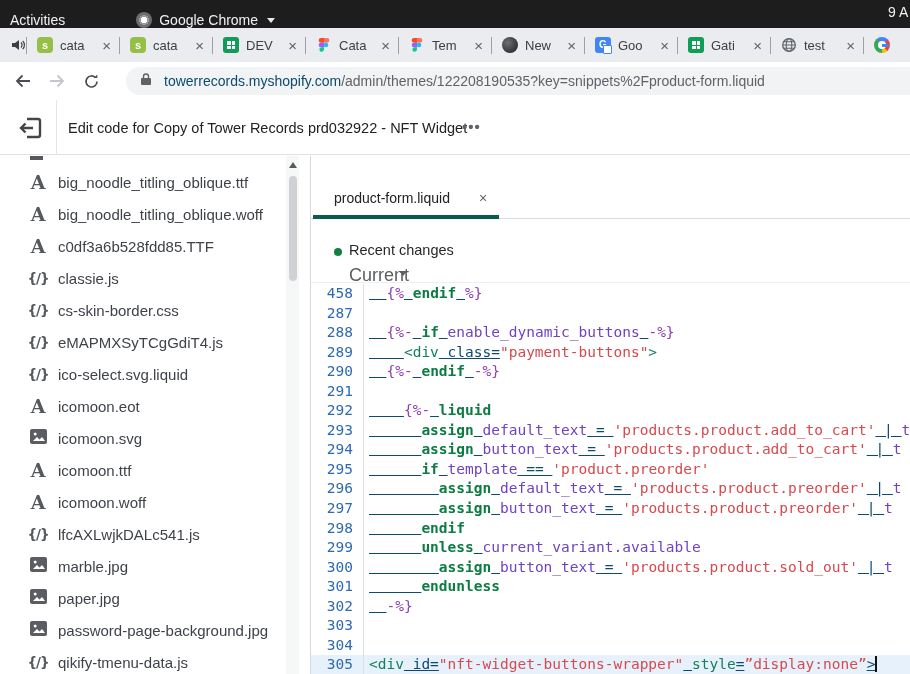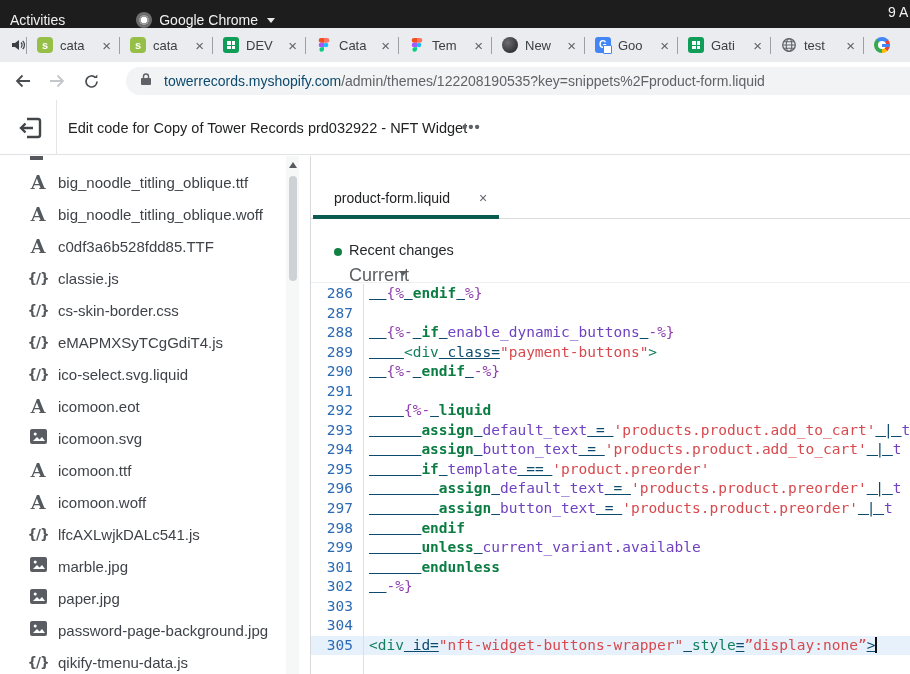--- a/index.html
+++ b/index.html
@@ -352,34 +352,35 @@
       </div>
     </div>
     <div class="recentbox">
       <span class="rc-dot" id="rc-dot" style="background: rgb(16, 128, 67);"></span>
       <span class="rc-label">Recent changes</span>
       <span class="rc-current">Current</span>
       <span class="rc-caret"></span>
     </div>
     <div class="codewrap" id="codewrap">
       <div class="gutline"></div>
-    <div class="crow"><span class="gut">286</span><span class="src"><span class="tk-pl">  </span><span class="tk-dl">{%</span><span class="tk-pl"> </span><span class="tk-kw">endif</span><span class="tk-pl"> </span><span class="tk-dl">%}</span></span></div>
+    <div class="crow"><span class="gut">458</span><span class="src"><span class="tk-pl">  </span><span class="tk-dl">{%</span><span class="tk-pl"> </span><span class="tk-kw">endif</span><span class="tk-pl"> </span><span class="tk-dl">%}</span></span></div>
         <div class="crow"><span class="gut">287</span><span class="src"></span></div>
         <div class="crow"><span class="gut">288</span><span class="src"><span class="tk-pl">  </span><span class="tk-dl">{%-</span><span class="tk-pl"> </span><span class="tk-kw">if</span><span class="tk-pl"> </span><span class="tk-vr">enable_dynamic_buttons</span><span class="tk-pl"> </span><span class="tk-dl">-%}</span></span></div>
         <div class="crow"><span class="gut">289</span><span class="src"><span class="tk-pl">    </span><span class="tk-tg">&lt;div</span><span class="tk-pl"> class=</span><span class="tk-st">"payment-buttons"</span><span class="tk-tg">&gt;</span></span></div>
         <div class="crow"><span class="gut">290</span><span class="src"><span class="tk-pl">  </span><span class="tk-dl">{%-</span><span class="tk-pl"> </span><span class="tk-kw">endif</span><span class="tk-pl"> </span><span class="tk-dl">-%}</span></span></div>
         <div class="crow"><span class="gut">291</span><span class="src"></span></div>
         <div class="crow"><span class="gut">292</span><span class="src"><span class="tk-pl">    </span><span class="tk-dl">{%-</span><span class="tk-pl"> </span><span class="tk-kw">liquid</span></span></div>
         <div class="crow"><span class="gut">293</span><span class="src"><span class="tk-pl">      </span><span class="tk-kw">assign</span><span class="tk-pl"> </span><span class="tk-vr">default_text</span><span class="tk-pl"> = </span><span class="tk-st">'products.product.add_to_cart'</span><span class="tk-pl"> | </span><span class="tk-vr">t</span></span></div>
         <div class="crow"><span class="gut">294</span><span class="src"><span class="tk-pl">      </span><span class="tk-kw">assign</span><span class="tk-pl"> </span><span class="tk-vr">button_text</span><span class="tk-pl"> = </span><span class="tk-st">'products.product.add_to_cart'</span><span class="tk-pl"> | </span><span class="tk-vr">t</span></span></div>
         <div class="crow"><span class="gut">295</span><span class="src"><span class="tk-pl">      </span><span class="tk-kw">if</span><span class="tk-pl"> </span><span class="tk-vr">template</span><span class="tk-pl"> == </span><span class="tk-st">'product.preorder'</span></span></div>
         <div class="crow"><span class="gut">296</span><span class="src"><span class="tk-pl">        </span><span class="tk-kw">assign</span><span class="tk-pl"> </span><span class="tk-vr">default_text</span><span class="tk-pl"> = </span><span class="tk-st">'products.product.preorder'</span><span class="tk-pl"> | </span><span class="tk-vr">t</span></span></div>
         <div class="crow"><span class="gut">297</span><span class="src"><span class="tk-pl">        </span><span class="tk-kw">assign</span><span class="tk-pl"> </span><span class="tk-vr">button_text</span><span class="tk-pl"> = </span><span class="tk-st">'products.product.preorder'</span><span class="tk-pl"> | </span><span class="tk-vr">t</span></span></div>
         <div class="crow"><span class="gut">298</span><span class="src"><span class="tk-pl">      </span><span class="tk-kw">endif</span></span></div>
         <div class="crow"><span class="gut">299</span><span class="src"><span class="tk-pl">      </span><span class="tk-kw">unless</span><span class="tk-pl"> </span><span class="tk-vr">current_variant.available</span></span></div>
+        <div class="crow"><span class="gut">300</span><span class="src"><span class="tk-pl">        </span><span class="tk-kw">assign</span><span class="tk-pl"> </span><span class="tk-vr">button_text</span><span class="tk-pl"> = </span><span class="tk-st">'products.product.sold_out'</span><span class="tk-pl"> | </span><span class="tk-vr">t</span></span></div>
         <div class="crow"><span class="gut">301</span><span class="src"><span class="tk-pl">      </span><span class="tk-kw">endunless</span></span></div>
         <div class="crow"><span class="gut">302</span><span class="src"><span class="tk-pl">  </span><span class="tk-dl">-%}</span></span></div>
         <div class="crow"><span class="gut">303</span><span class="src"></span></div>
         <div class="crow"><span class="gut">304</span><span class="src"></span></div>
         <div class="crow active"><span class="gut">305</span><span class="src"><span class="tk-tg">&lt;div</span><span class="tk-pl"> id=</span><span class="tk-st">"nft-widget-buttons-wrapper"</span><span class="tk-pl"> </span><span class="tk-tg">style</span><span class="tk-pl">=</span><span class="tk-st">”display:none”</span><span class="tk-pl">&gt;</span><span class="cursor"></span></span></div>
       </div>
   </div>
 
 </div>
 

